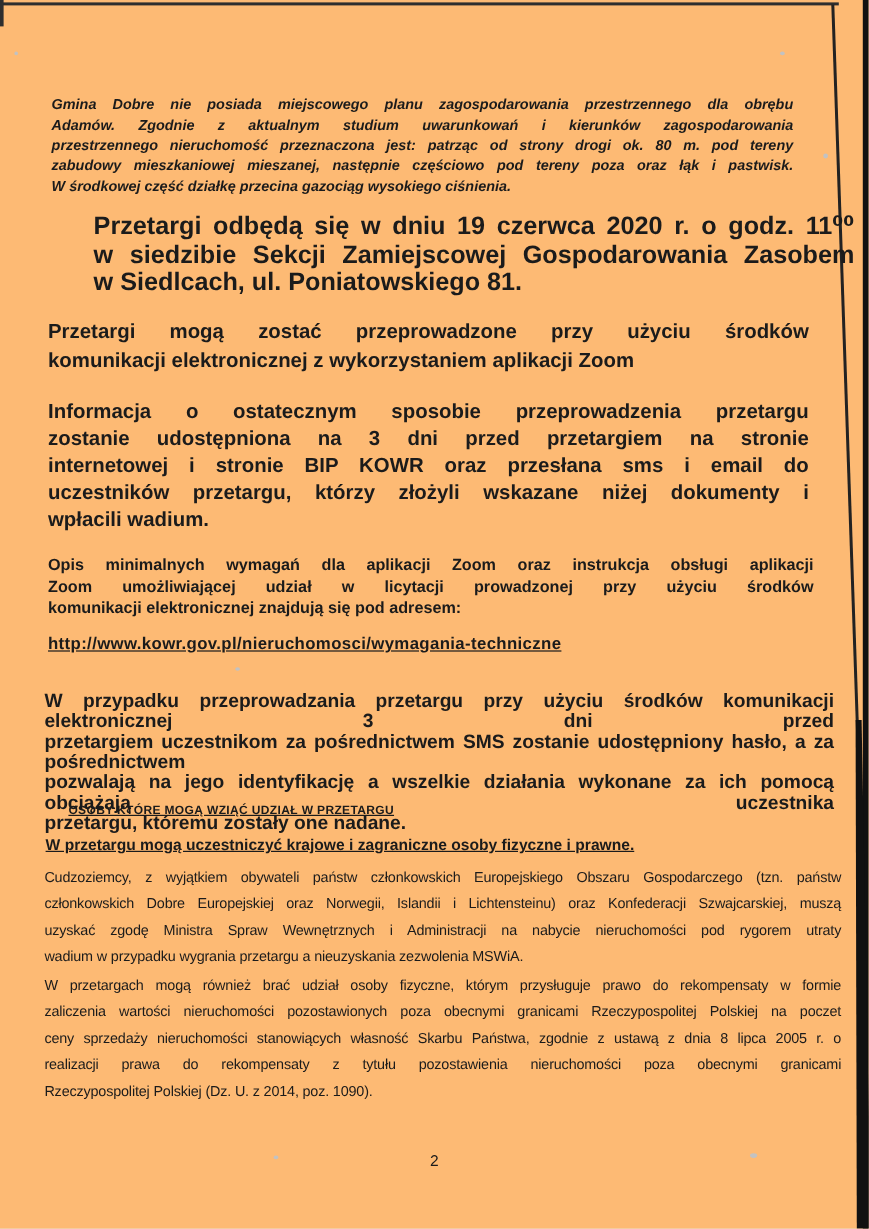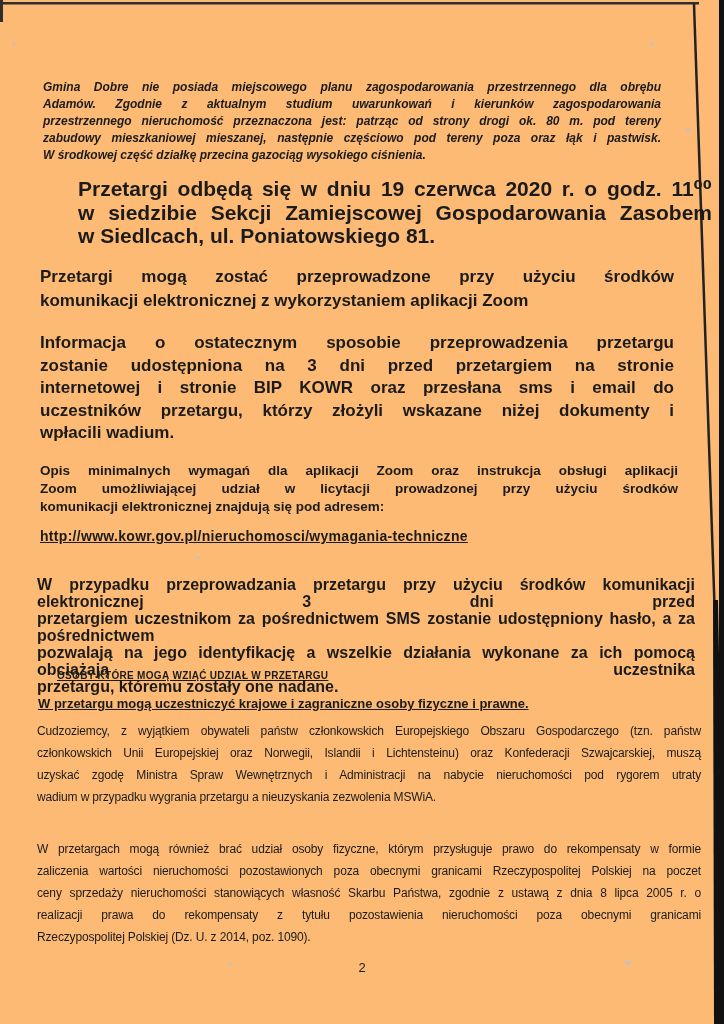--- a/index.html
+++ b/index.html
@@ -19,21 +19,21 @@
   .p-zoning{top:79px;left:43px;width:618px;font-size:12px;font-weight:bold;font-style:italic;line-height:17px;}
   .p-date{top:177px;left:40px;width:634px;font-size:21px;font-weight:bold;line-height:23.5px;margin-left:38px;}
   .p-electronic{top:265px;left:40px;width:634px;font-size:17px;font-weight:bold;line-height:23.5px;}
   .p-finalinfo{top:332px;left:40px;width:634px;font-size:17px;font-weight:bold;line-height:22.5px;}
   .p-zoomreq{top:462px;left:40px;width:638px;font-size:13.5px;font-weight:bold;line-height:18px;}
   .p-link{top:528px;left:40px;font-size:14px;font-weight:bold;text-decoration:underline;color:#1b1b1b;letter-spacing:0.3px;}
   .p-sms{top:576px;left:37px;width:658px;font-size:16px;font-weight:bold;line-height:17px;}
   .p-heading{top:670px;left:57px;font-size:10px;font-weight:bold;letter-spacing:0.3px;text-decoration:underline;}
   .p-rule{top:696px;left:38px;font-size:13px;font-weight:bold;text-decoration:underline;}
   .p-foreigners{top:720px;left:37px;width:664px;font-size:12px;line-height:22px;letter-spacing:-0.15px;}
-  .p-compensation{top:810px;left:37px;width:664px;font-size:12px;line-height:22px;letter-spacing:-0.15px;margin-top:28px;}
+  .p-compensation{top:810px;left:37px;width:664px;font-size:12px;line-height:22px;letter-spacing:-0.15px;}
   .p-pagenum{top:960px;left:0;width:724px;text-align:center;font-size:13px;}
   
   .artifact-layer{position:absolute;top:0;left:0;width:724px;height:1024px;pointer-events:none;}
   .speck{position:absolute;border-radius:50%;background:#c2c2c2;}
 </style>
 </head>
 <body>
 
 <div class="page">
 
@@ -92,21 +92,21 @@
       <div class="jl">pozwalają na jego identyfikację a wszelkie działania wykonane za ich pomocą obciążają uczestnika</div>
       <div class="ll">przetargu, któremu zostały one nadane.</div>
     </div>
 
   <div class="blk p-heading">OSOBY KTÓRE MOGĄ WZIĄĆ UDZIAŁ W PRZETARGU</div>
 
   <div class="blk p-rule">W przetargu mogą uczestniczyć krajowe i zagraniczne osoby fizyczne i prawne.</div>
 
   <div class="blk p-foreigners">
       <div class="jl">Cudzoziemcy, z wyjątkiem obywateli państw członkowskich Europejskiego Obszaru Gospodarczego (tzn. państw</div>
-      <div class="jl">członkowskich Unii Europejskiej oraz Norwegii, Islandii i Lichtensteinu) oraz Konfederacji Szwajcarskiej, muszą</div>
+      <div class="jl">członkowskich Dobre Europejskiej oraz Norwegii, Islandii i Lichtensteinu) oraz Konfederacji Szwajcarskiej, muszą</div>
       <div class="jl">uzyskać zgodę Ministra Spraw Wewnętrznych i Administracji na nabycie nieruchomości pod rygorem utraty</div>
       <div class="ll">wadium w przypadku wygrania przetargu a nieuzyskania zezwolenia MSWiA.</div>
     </div>
 
   <div class="blk p-compensation">
       <div class="jl">W przetargach mogą również brać udział osoby fizyczne, którym przysługuje prawo do rekompensaty w formie</div>
       <div class="jl">zaliczenia wartości nieruchomości pozostawionych poza obecnymi granicami Rzeczypospolitej Polskiej na poczet</div>
       <div class="jl">ceny sprzedaży nieruchomości stanowiących własność Skarbu Państwa, zgodnie z ustawą z dnia 8 lipca 2005 r. o</div>
       <div class="jl">realizacji prawa do rekompensaty z tytułu pozostawienia nieruchomości poza obecnymi granicami</div>
       <div class="ll">Rzeczypospolitej Polskiej (Dz. U. z 2014, poz. 1090).</div>

